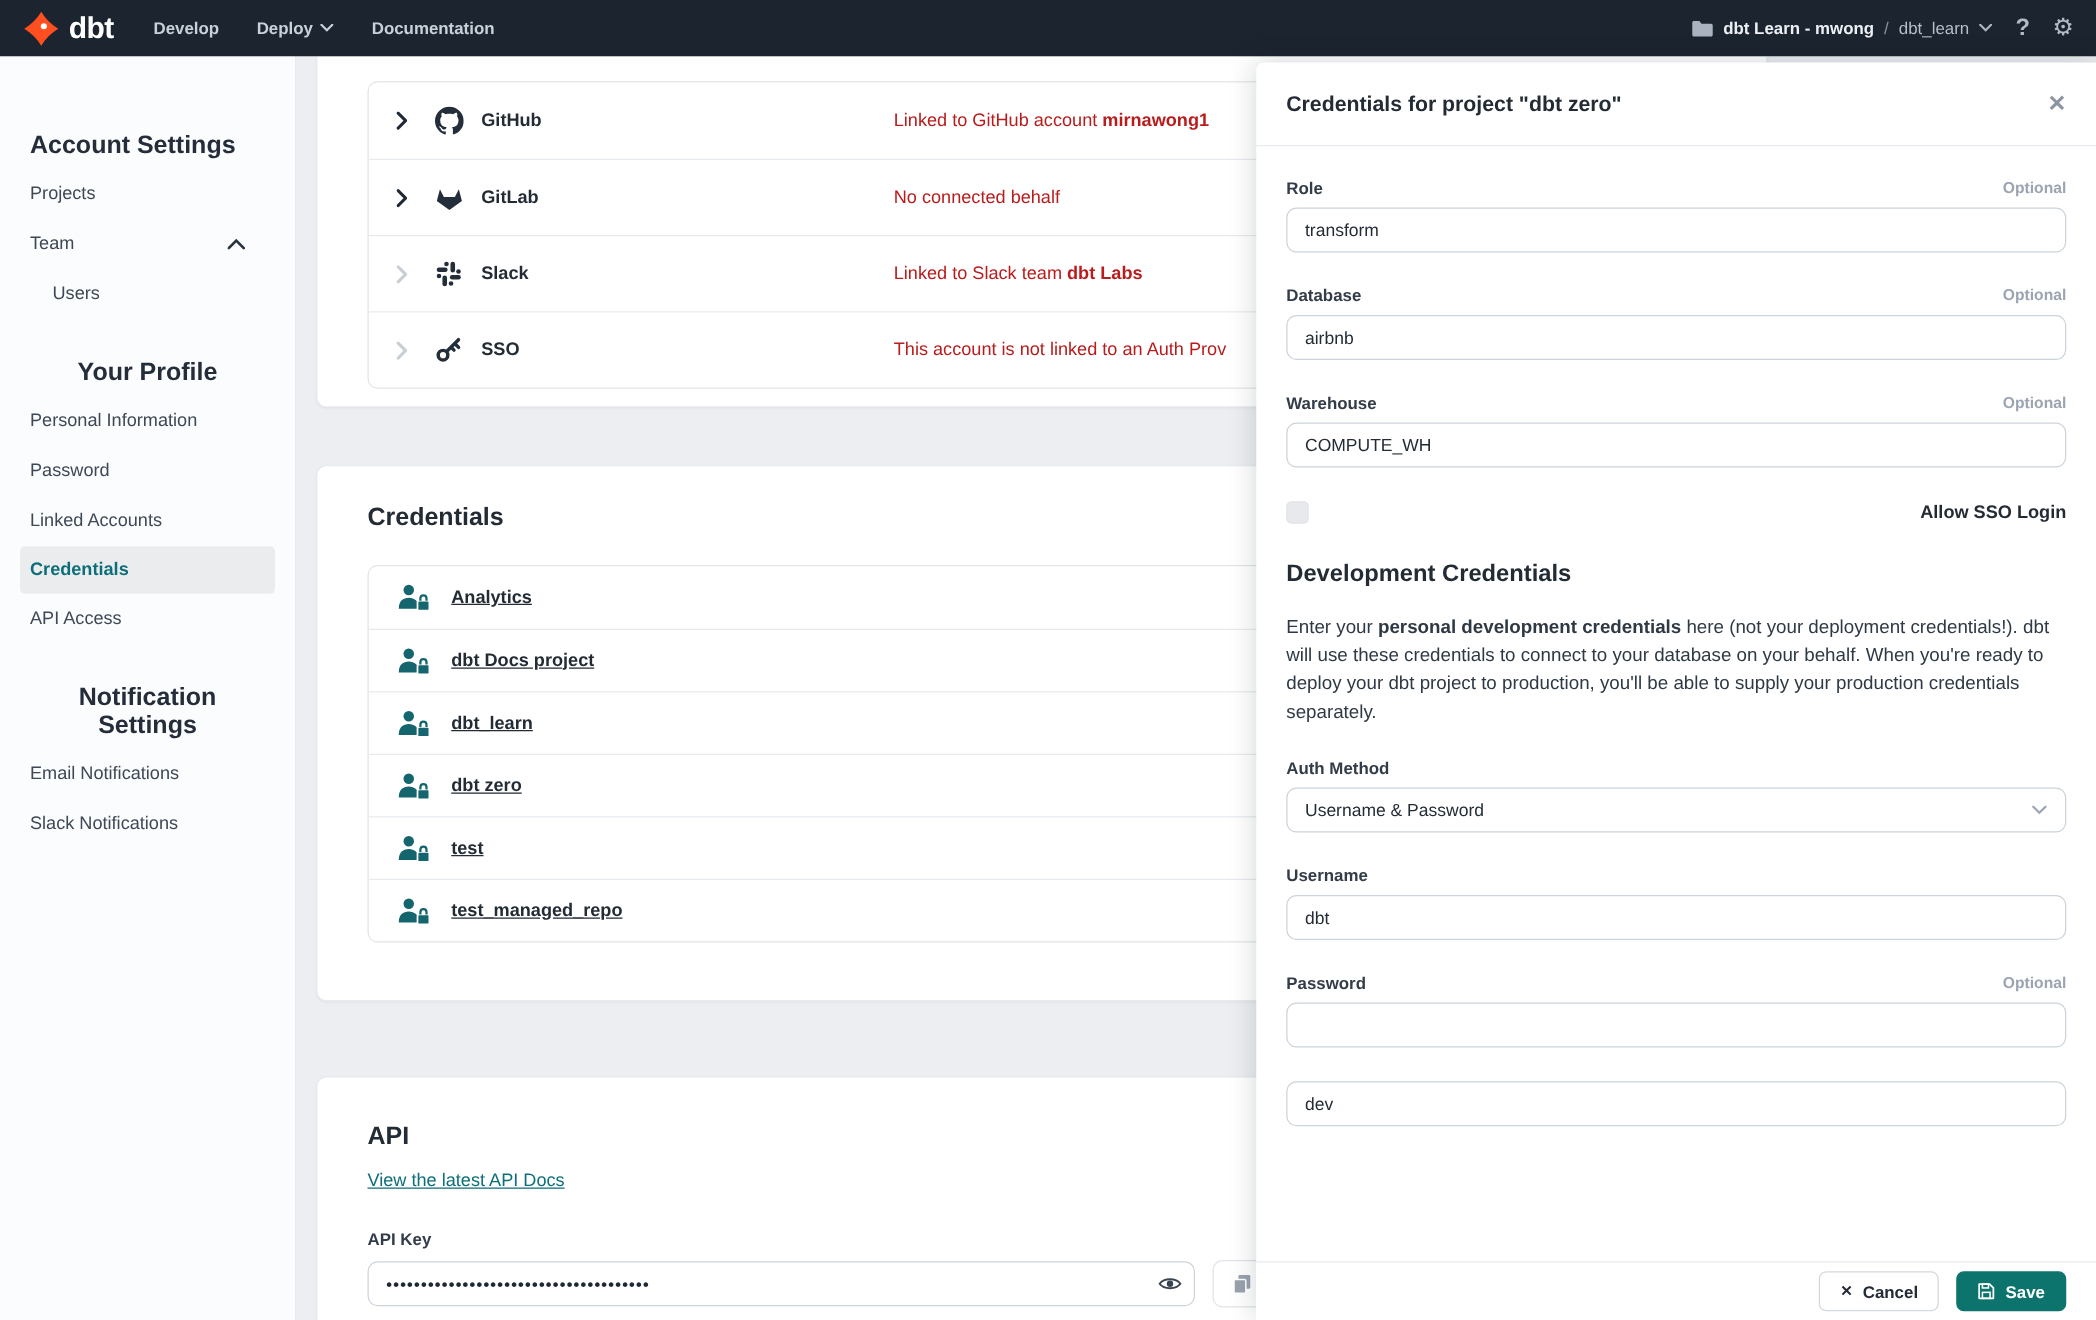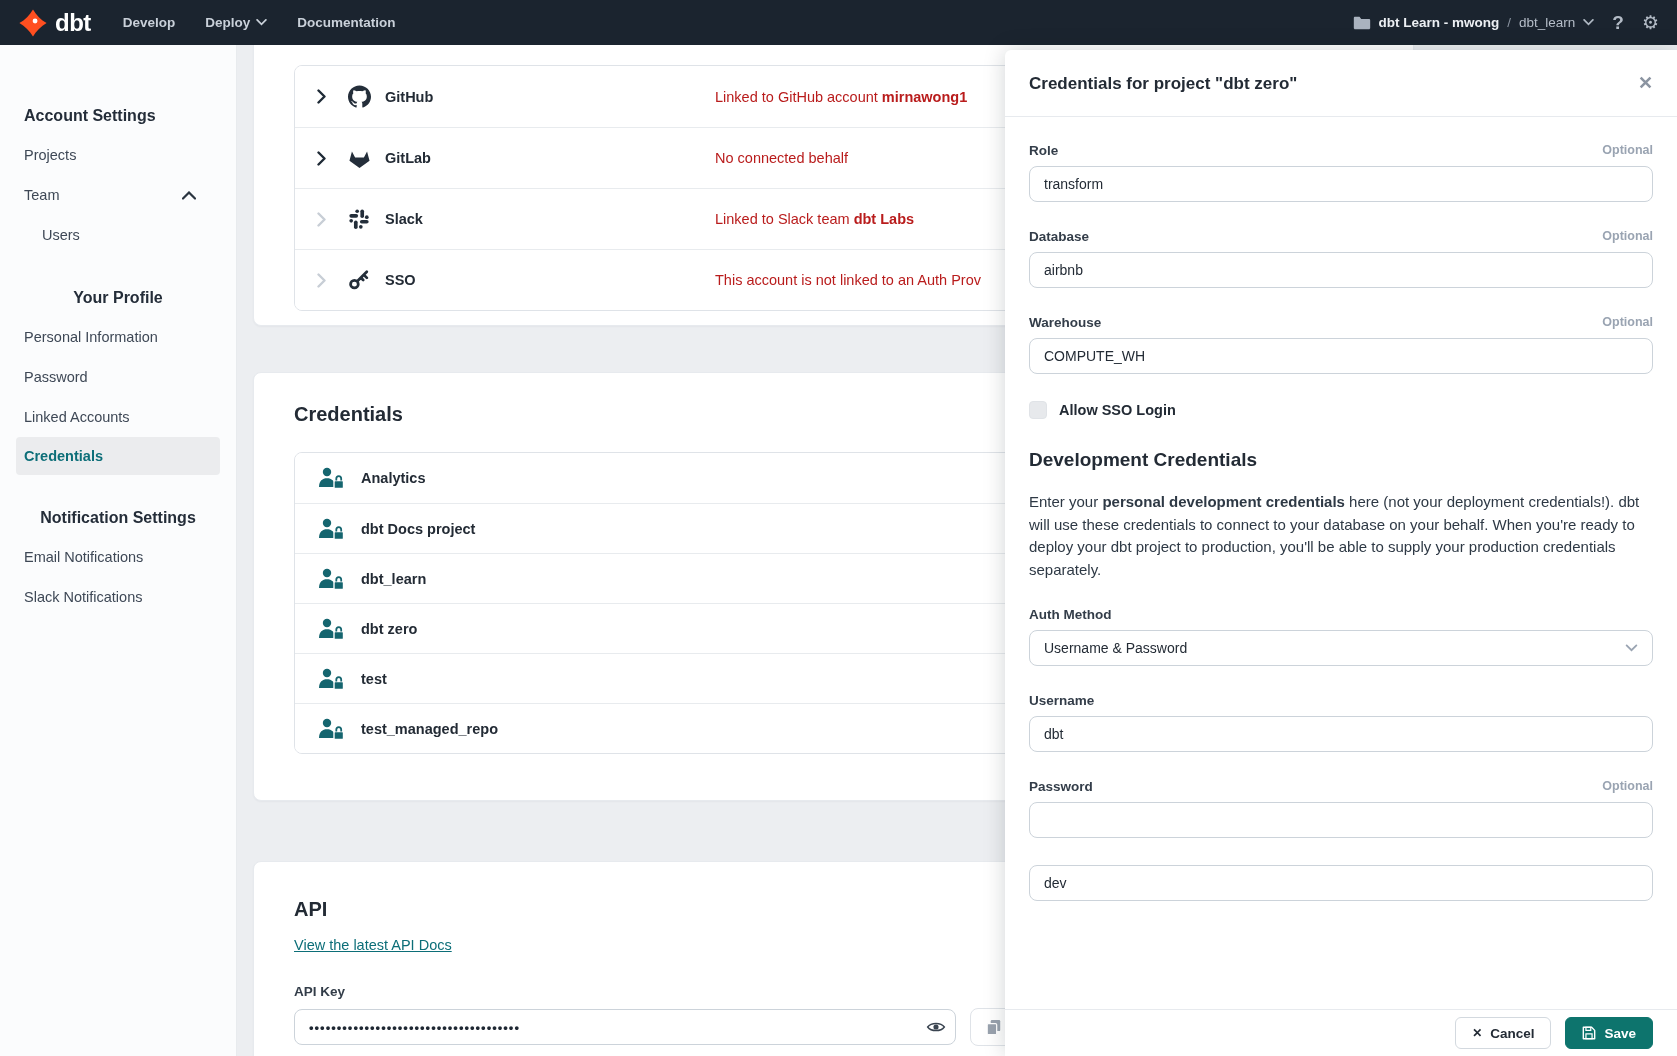--- a/index.html
+++ b/index.html
@@ -28,21 +28,21 @@
   .gear-glyph { color:#b3bbc6; font-size:19px; cursor:pointer; line-height:1; }
 
   
   .app { display:flex; height:1011px; }
   .sidebar {
     width:237px; background:#fbfcfd; border-right:1px solid #e8ebee;
     padding-top:60px; flex-shrink:0;
   }
   .side-group { margin-bottom:12px; }
   .side-group + .side-group { margin-top:32px;text-align:center; }
-  .side-title { font-size:16px; font-weight:700; color:#242d39; padding:0 24px; margin-bottom:8px; line-height:22px; }
+  .side-title { font-size:20px; font-weight:700; color:#242d39; padding:0 24px; margin-bottom:8px; line-height:22px; }
   .side-item {
     font-size:14.5px; color:#3e4856; padding:10px 24px; display:flex; align-items:center; cursor:pointer; line-height:20px;
   }
   .side-item .chev-up { margin-left:auto; margin-right:16px; display:flex; }
   .side-item.indent { padding-left:42px; }
   .side-item.active {
     margin:0 16px; padding:9px 8px; border-radius:4px; background:#ebecee;
     color:#0c6e78; font-weight:700;
   }
 
@@ -63,21 +63,21 @@
   .row-chev { width:16px; display:flex; margin-right:14px; cursor:pointer; }
   .row-icon { width:24px; display:flex; justify-content:center; margin-right:14px; }
   .row-name { font-weight:700; font-size:14.5px; color:#232b35; width:330px; }
   .row-status { font-size:14.5px; color:#b91c1c; white-space:nowrap; }
   .row-status b { font-weight:700; }
 
   .section-h { font-size:20px; font-weight:700; color:#232b35; margin:0 0 26px; }
   .cred-row { display:flex; align-items:center; height:50px; padding:0 22px; background:#fff; }
   .cred-row + .cred-row { border-top:1px solid #e8ebee; }
   .cred-row .row-icon { margin-right:16px; width:28px; }
-  .cred-row .cred-name { font-weight:700; font-size:14.5px; color:#232b35; }
+  .cred-row .cred-name { font-weight:700; font-size:14.5px; color:#232b35;text-decoration:underline; }
 
   .api-link { display:inline-block; color:#0c6e78; font-size:14.5px; text-decoration:underline; margin:16px 0 0; cursor:pointer; }
   .field-label { font-size:13.5px; font-weight:700; color:#333d49; }
   .api-key-label { margin:30px 0 9px; }
   .api-key-row { display:flex; align-items:center; gap:14px; }
   .api-key-input-wrap { position:relative; width:662px; }
   .api-key-input {
     width:662px; height:36px; border:1px solid #ccd3da; border-radius:8px;
     padding:0 40px 0 14px; font-size:13px; font-weight:bold; letter-spacing:1px; color:#1f2833;
     font-family:"Liberation Sans", sans-serif;
@@ -107,21 +107,21 @@
   .text-input {
     width:100%; height:36px; border:1px solid #ccd3da; border-radius:8px;
     padding:0 14px; font-size:14px; color:#232b35; background:#fff;
     font-family:"Liberation Sans", sans-serif;
   }
   .select-box {
     width:100%; height:36px; border:1px solid #ccd3da; border-radius:8px;
     padding:0 14px; font-size:14px; color:#232b35; display:flex; align-items:center; cursor:pointer;
   }
   .select-box .sel-chev { margin-left:auto; display:flex; }
-  .check-row { display:flex; align-items:center; gap:12px; margin:4px 0 30px; cursor:pointer; }
+  .check-row { display:flex; align-items:center; gap:12px; margin:4px 0 30px; cursor:pointer;justify-content:space-between; }
   .checkbox { width:18px; height:18px; background:#e7e9ec; border:1px solid #e0e3e7; border-radius:4px; }
   .check-label { font-size:14.5px; font-weight:700; color:#232b35; }
   .panel-h2 { font-size:19px; font-weight:700; color:#232b35; margin:6px 0 20px; }
   .panel-para { font-size:15px; color:#2e3945; line-height:1.5; margin:0 0 26px; }
   .panel-para b { font-weight:700; }
   .panel-footer {
     border-top:1px solid #e7eaee; padding:8px 24px; height:47px;
     display:flex; align-items:center; justify-content:flex-end; gap:14px; background:#fff;
   }
   .btn {
@@ -197,20 +197,23 @@
           <span>Personal Information</span>
         </div>
       <div class="side-item">
           <span>Password</span>
         </div>
       <div class="side-item">
           <span>Linked Accounts</span>
         </div>
       <div class="side-item active">
           <span>Credentials</span>
+        </div>
+      <div class="side-item">
+          <span>API Access</span>
         </div>
     </div>
     <div class="side-group">
       <div class="side-title">Notification Settings</div>
       <div class="side-item">
           <span>Email Notifications</span>
         </div>
       <div class="side-item">
           <span>Slack Notifications</span>
         </div>

